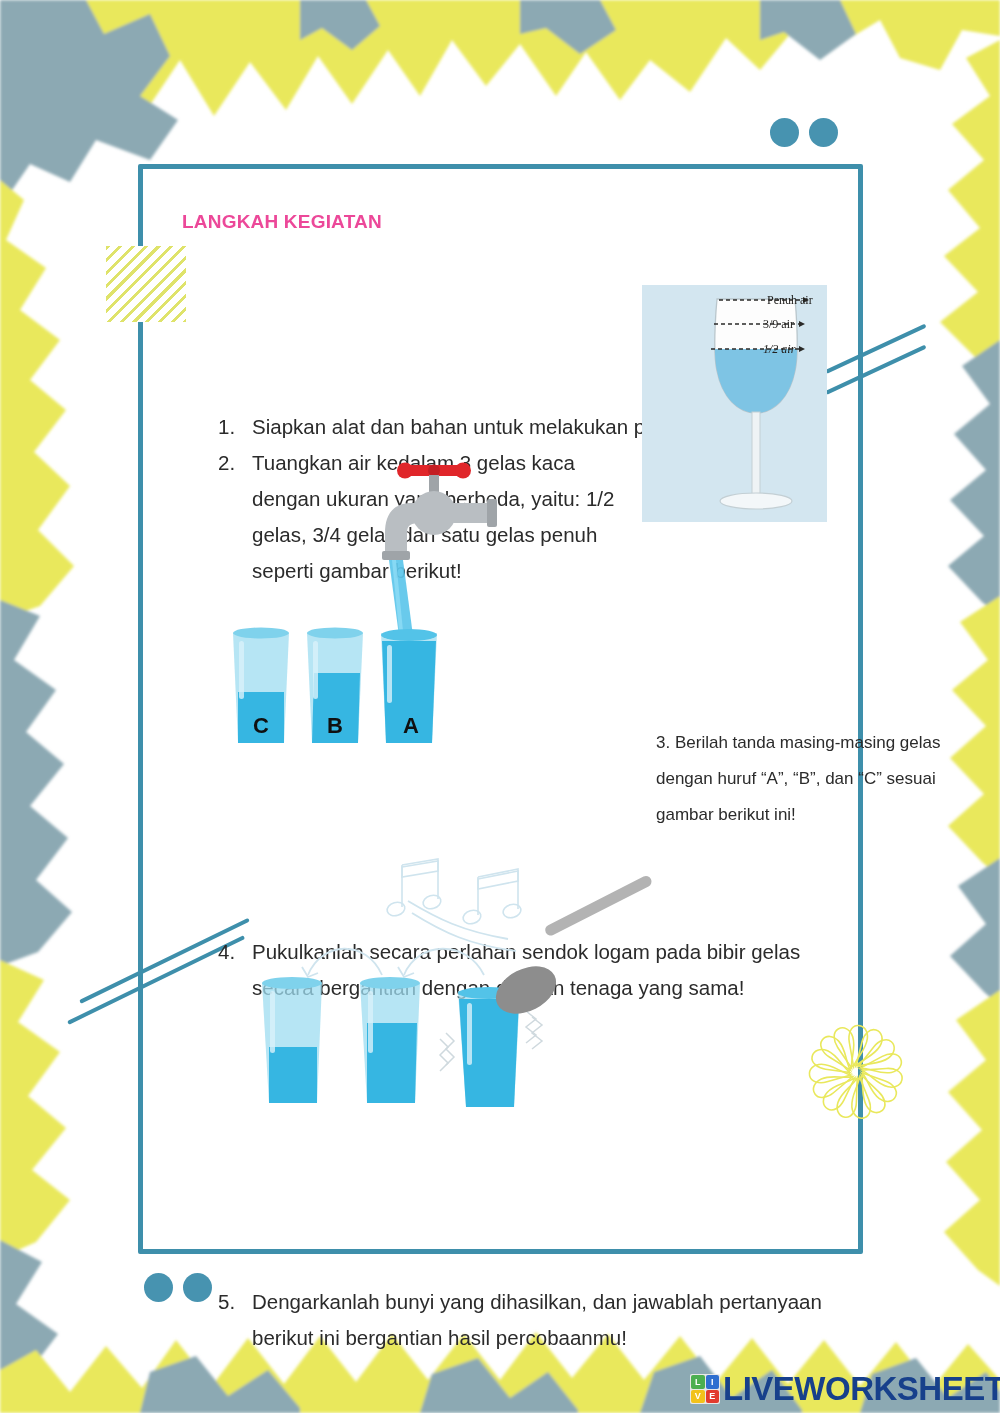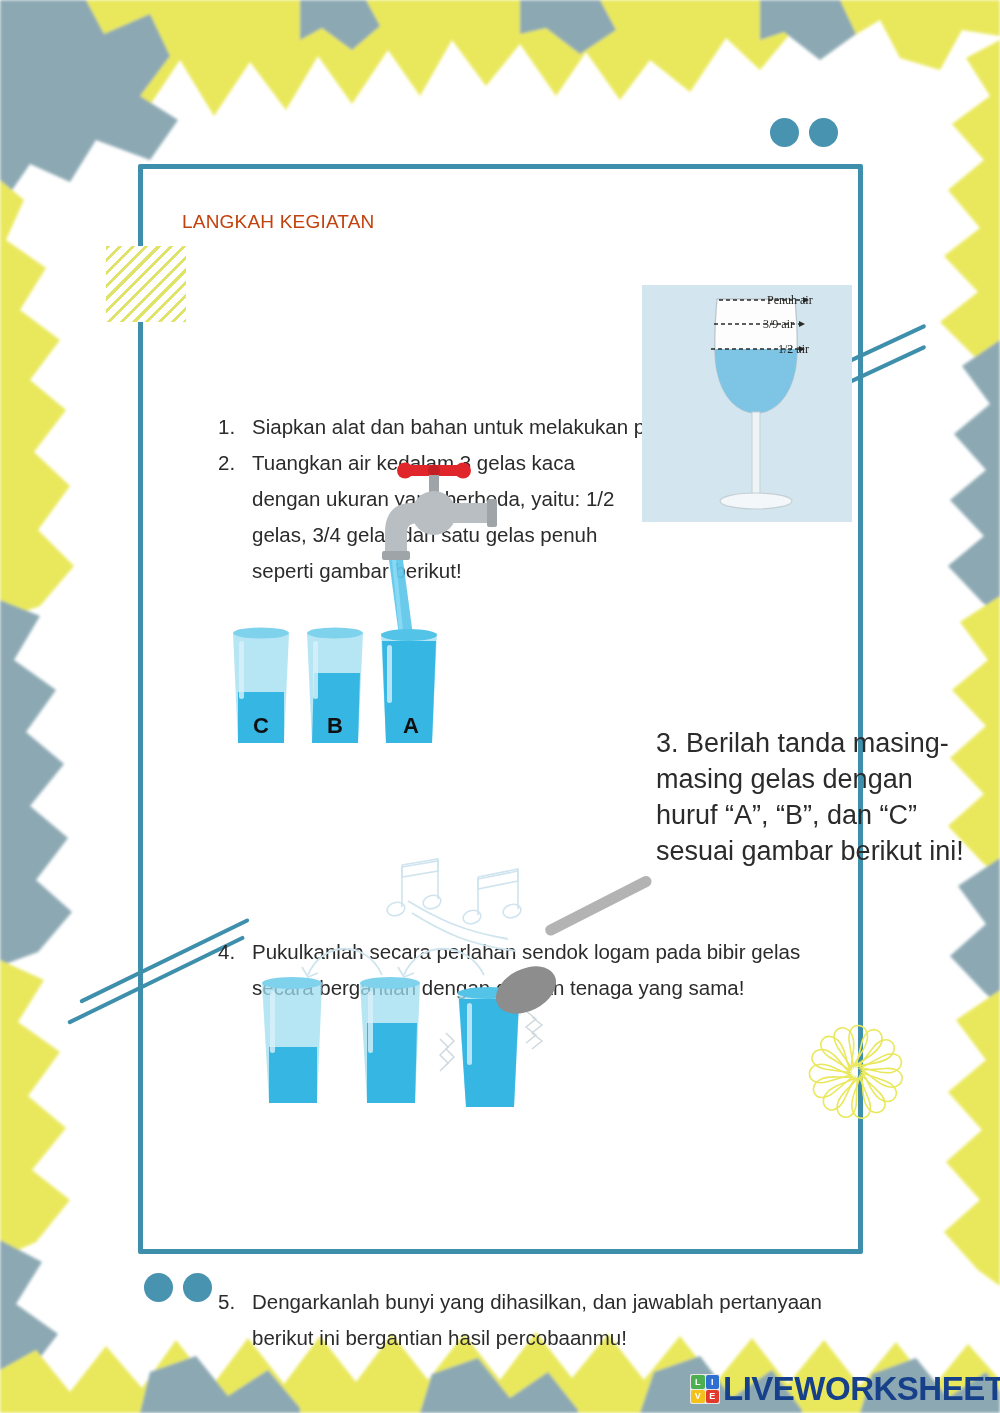--- a/index.html
+++ b/index.html
@@ -77,23 +77,23 @@
   #content {
     position: absolute;
     left: 138px; top: 164px;
     width: 725px; height: 1090px;
   }
 
   .heading {
     position: absolute;
     left: 44px; top: 47px;
     font-size: 19px;
-    font-weight: normal;
+    font-weight: bold;
     letter-spacing: 0.2px;
-    color: #c2410c;
+    color: #ec4899;
   }
 
   .step {
     position: absolute;
     display: flex;
     color: #2b2b2b;
     font-size: 20.5px;
     line-height: 36px;
   }
   .step .num {
@@ -105,30 +105,30 @@
 
   #step1 { left: 80px; top: 245px; width: 620px; }
   #step2 { left: 80px; top: 281px; width: 420px; }
   #step4 { left: 80px; top: 770px; width: 620px; }
   #step5 { left: 80px; top: 1120px; width: 640px; }
 
   #step3 {
     position: absolute;
     left: 518px; top: 561px;
     width: 310px;
-    font-size: 27px;
+    font-size: 17px;
     line-height: 36px;
     color: #2b2b2b;
   }
 
   
   #wineglass-figure {
     position: absolute;
     left: 642px; top: 285px;
-    width: 210px; height: 237px;
+    width: 185px; height: 237px;
     background: #d3e6f0;
     padding-left: 44px;
   }
   .wg-label {
     position: absolute;
     font-family: "Liberation Serif", serif;
     font-size: 12px;
     color: #22211f;
     white-space: nowrap;
   }
@@ -334,21 +334,21 @@
         <line x1="25" y1="64" x2="113" y2="64"></line>
       </g>
       <g fill="#2a2a28">
         <polygon points="117,12 123,15 117,18"></polygon>
         <polygon points="113,36 119,39 113,42"></polygon>
         <polygon points="113,61 119,64 113,67"></polygon>
       </g>
     </svg>
     <div class="wg-label" style="left:125px;top:8px;">Penuh air</div>
     <div class="wg-label" style="left:121px;top:32px;">3/9 air</div>
-    <div class="wg-label" style="left:136px;top:57px;">1/2 air</div>
+    <div class="wg-label" style="left:121px;top:57px;font-style:italic;">1/2 air</div>
   </div>
 
   <svg id="faucet-figure" viewBox="0 0 310 305">
 
     <g>
 
       <rect x="188" y="10" width="62" height="11" rx="5.5" fill="#e0262a"></rect>
       <circle cx="190" cy="15.5" r="8" fill="#e0262a"></circle>
       <circle cx="248" cy="15.5" r="8" fill="#e0262a"></circle>
       <circle cx="219" cy="15.5" r="6" fill="#c41f24"></circle>

